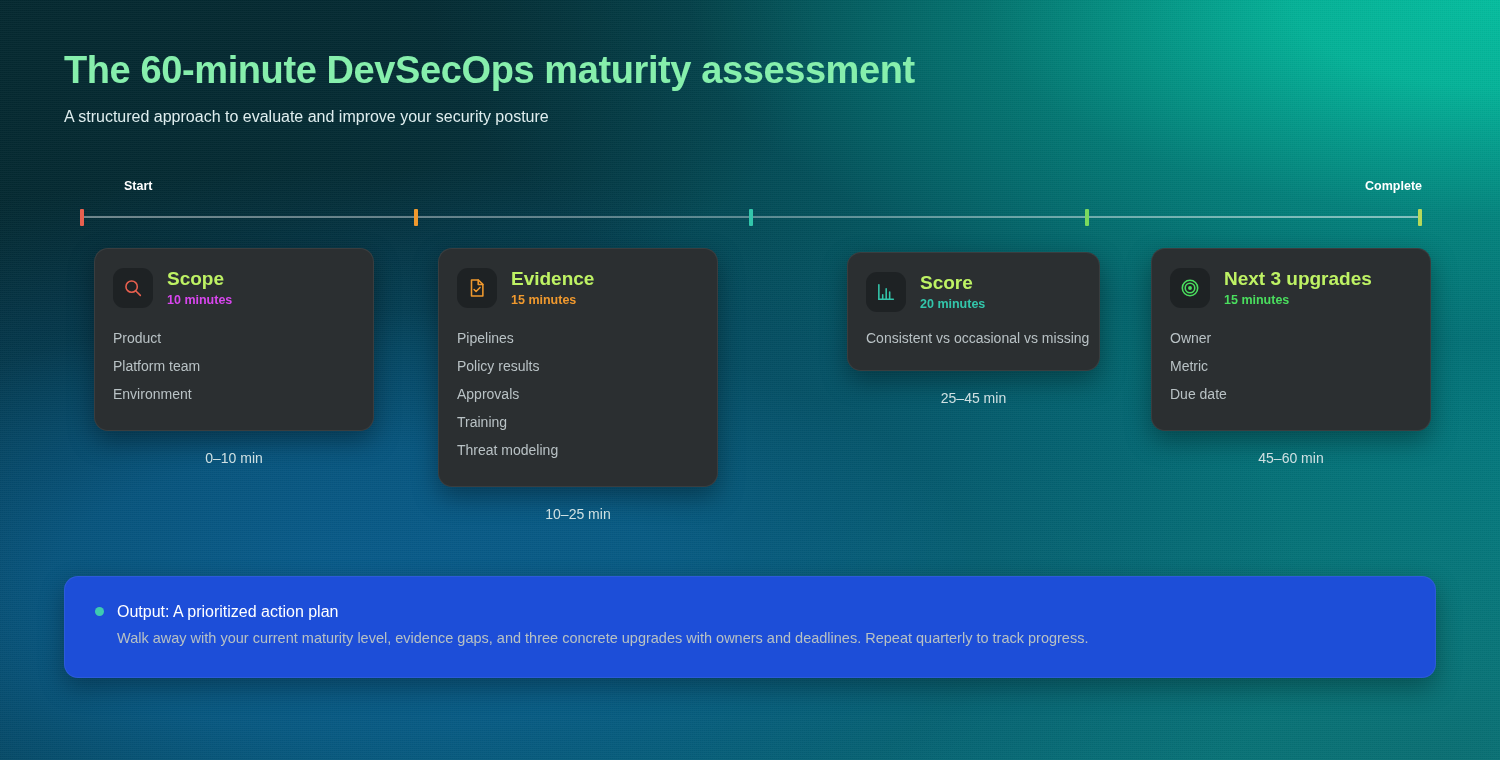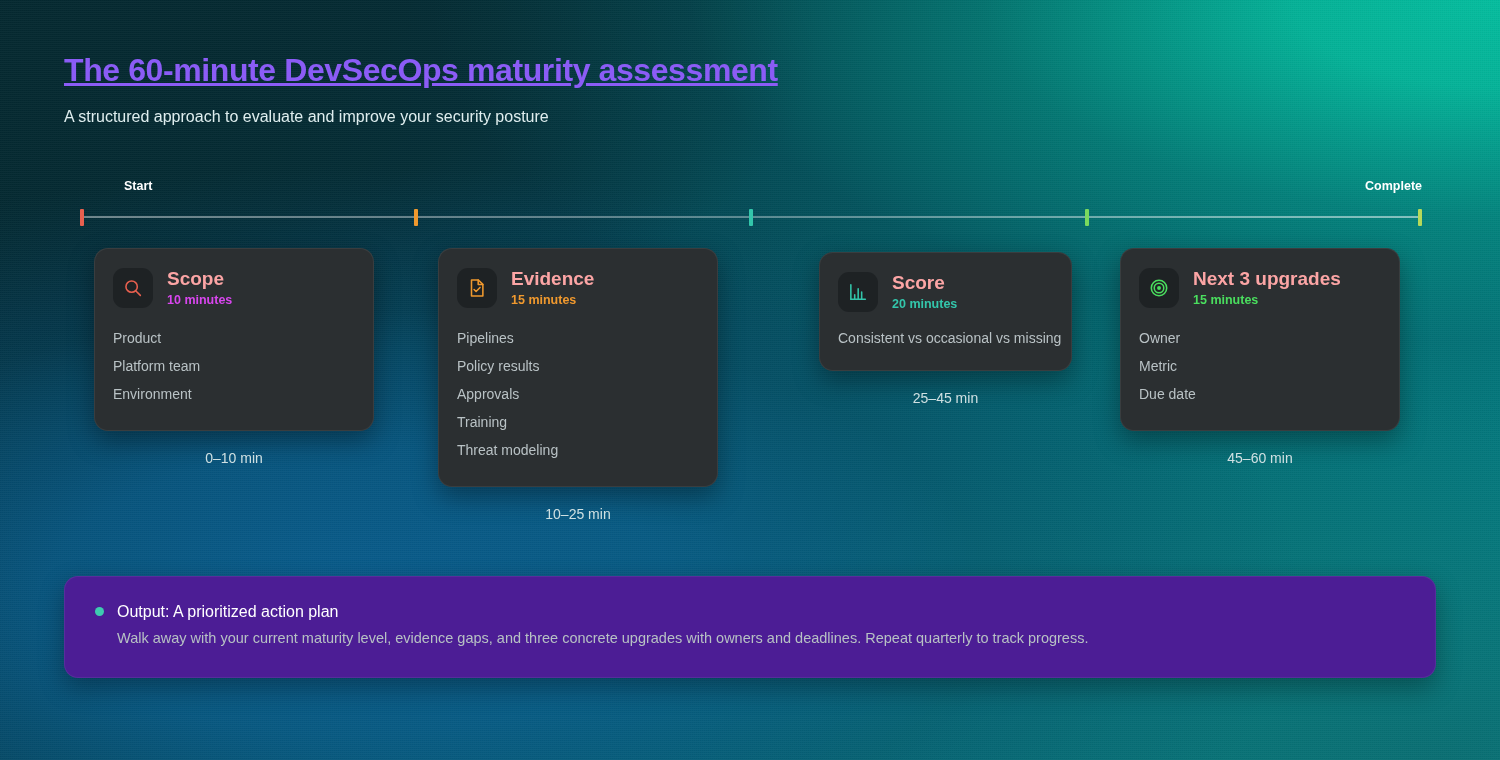--- a/index.html
+++ b/index.html
@@ -29,27 +29,26 @@
     background-image:
       repeating-linear-gradient(0deg, rgba(255,255,255,.5) 0 1px, transparent 1px 2px),
       repeating-linear-gradient(90deg, rgba(0,0,0,.5) 0 1px, transparent 1px 2px);
   }
 
   #page { position: absolute; inset: 0; }
 
   
   #header { position: absolute; left: 64px; top: 44px; }
   #page-title {
-    font-size: 32px;
+    font-size: 38px;
     font-weight: bold;
-    color: #8b5cf6;
+    color: #86efac;
     letter-spacing: -0.4px;
     line-height: 52px;
     white-space: nowrap;
-    text-decoration: underline;
   }
   #page-subtitle {
     font-size: 16px;
     color: #dfeeef;
     margin-top: 10px;
     line-height: 22px;
     white-space: nowrap;
   }
 
   
@@ -95,21 +94,21 @@
     width: 40px; height: 40px;
     flex: 0 0 40px;
     border-radius: 11px;
     background: #1e2224;
     display: flex; align-items: center; justify-content: center;
   }
   .card-titles { display: flex; flex-direction: column; gap: 2px; min-width: 0; }
   .card-title {
     font-size: 19px;
     font-weight: bold;
-    color: #fca5a5;
+    color: #bef264;
     line-height: 23px;
     white-space: nowrap;
   }
   .card-dur {
     font-size: 12.5px;
     font-weight: bold;
     line-height: 16px;
     white-space: nowrap;
   }
   .card-items { margin-top: 16px; }
@@ -134,21 +133,21 @@
     color: #cfe0e2;
     line-height: 18px;
     white-space: nowrap;
   }
 
   
   #output {
     position: absolute;
     left: 64px; top: 576px;
     width: 1372px; height: 102px;
-    background: #4c1d95;
+    background: #1d4ed8;
     border: 1px solid rgba(255,255,255,0.07);
     border-radius: 14px;
     padding: 24px 30px;
     box-shadow: 0 10px 26px rgba(0,0,0,.3);
   }
   #output-head { display: flex; align-items: center; gap: 13px; }
   #output-dot {
     width: 9px; height: 9px; border-radius: 50%;
     background: #3ecbb0;
     flex: 0 0 9px;
@@ -236,42 +235,42 @@
           <div class="card-items">
             <div class="card-item">Pipelines</div>
             <div class="card-item">Policy results</div>
             <div class="card-item">Approvals</div>
             <div class="card-item">Training</div>
             <div class="card-item">Threat modeling</div>
           </div>
         </div>
         <div class="step-range">10–25 min</div>
       </div>
-      <div class="step" style="left: 792px; top: 4px; padding-left: 27px;">
+      <div class="step" style="left: 820px; top: 4px; padding-left: 27px;">
         <div class="card">
           <div class="card-head">
             <div class="icon-tile">
               <svg width="22" height="22" viewBox="0 0 24 24">
                 <line x1="4.2" y1="4" x2="4.2" y2="20" stroke="#33c6ab" fill="none" stroke-width="1.7" stroke-linecap="round" stroke-linejoin="round"></line>
                 <line x1="4.2" y1="20" x2="20" y2="20" stroke="#33c6ab" fill="none" stroke-width="1.7" stroke-linecap="round" stroke-linejoin="round"></line>
                 <line x1="8.4" y1="15" x2="8.4" y2="20" stroke="#33c6ab" fill="none" stroke-width="1.7" stroke-linecap="round" stroke-linejoin="round"></line>
                 <line x1="12.2" y1="8.5" x2="12.2" y2="20" stroke="#33c6ab" fill="none" stroke-width="1.7" stroke-linecap="round" stroke-linejoin="round"></line>
                 <line x1="16" y1="12" x2="16" y2="20" stroke="#33c6ab" fill="none" stroke-width="1.7" stroke-linecap="round" stroke-linejoin="round"></line>
               </svg>
             </div>
             <div class="card-titles">
               <div class="card-title">Score</div>
               <div class="card-dur" style="color:#33c6ab">20 minutes</div>
             </div>
           </div>
           <div class="card-note">Consistent vs occasional vs missing</div>
         </div>
         <div class="step-range">25–45 min</div>
       </div>
-      <div class="step" style="left: 1120px; top: 0px;">
+      <div class="step" style="left: 1151px; top: 0px;">
         <div class="card">
           <div class="card-head">
             <div class="icon-tile">
               <svg width="22" height="22" viewBox="0 0 24 24">
                 <circle cx="12" cy="12" r="8.4" stroke="#4ade5e" fill="none" stroke-width="1.7" stroke-linecap="round" stroke-linejoin="round"></circle>
                 <circle cx="12" cy="12" r="5.2" stroke="#4ade5e" fill="none" stroke-width="1.7" stroke-linecap="round" stroke-linejoin="round"></circle>
                 <circle cx="12" cy="12" r="2.1" fill="#4ade5e" stroke="none"></circle>
               </svg>
             </div>
             <div class="card-titles">

